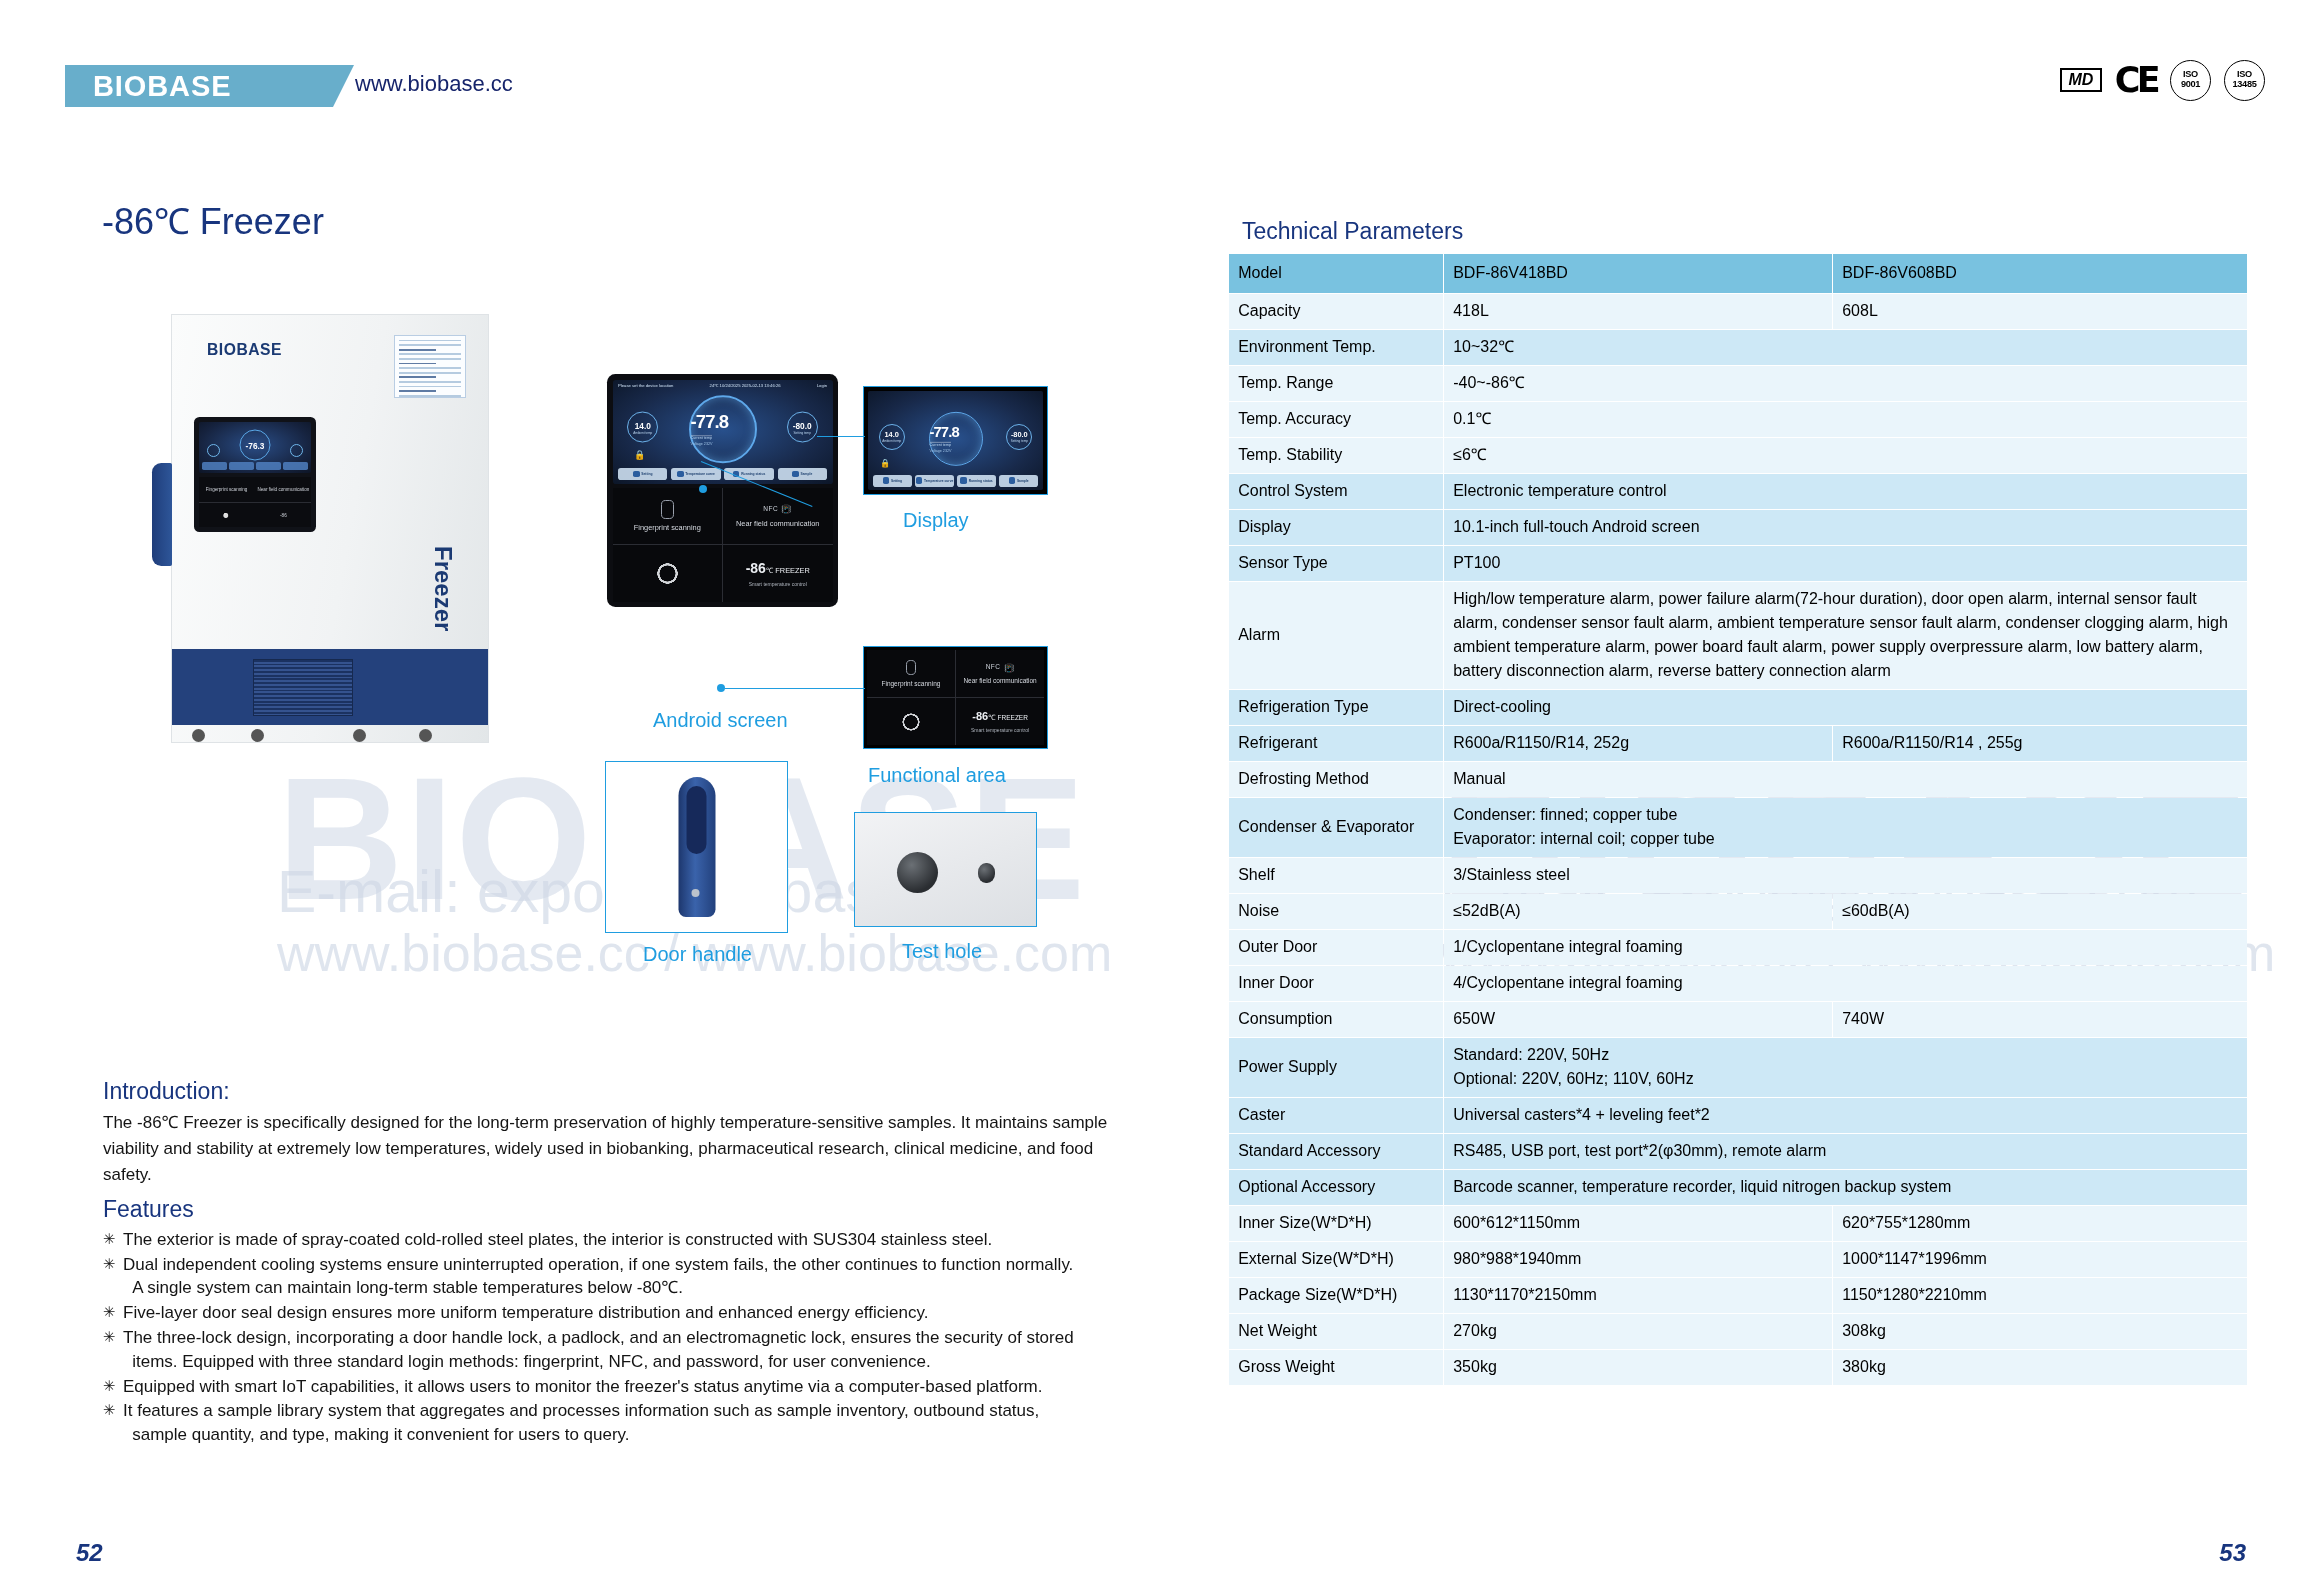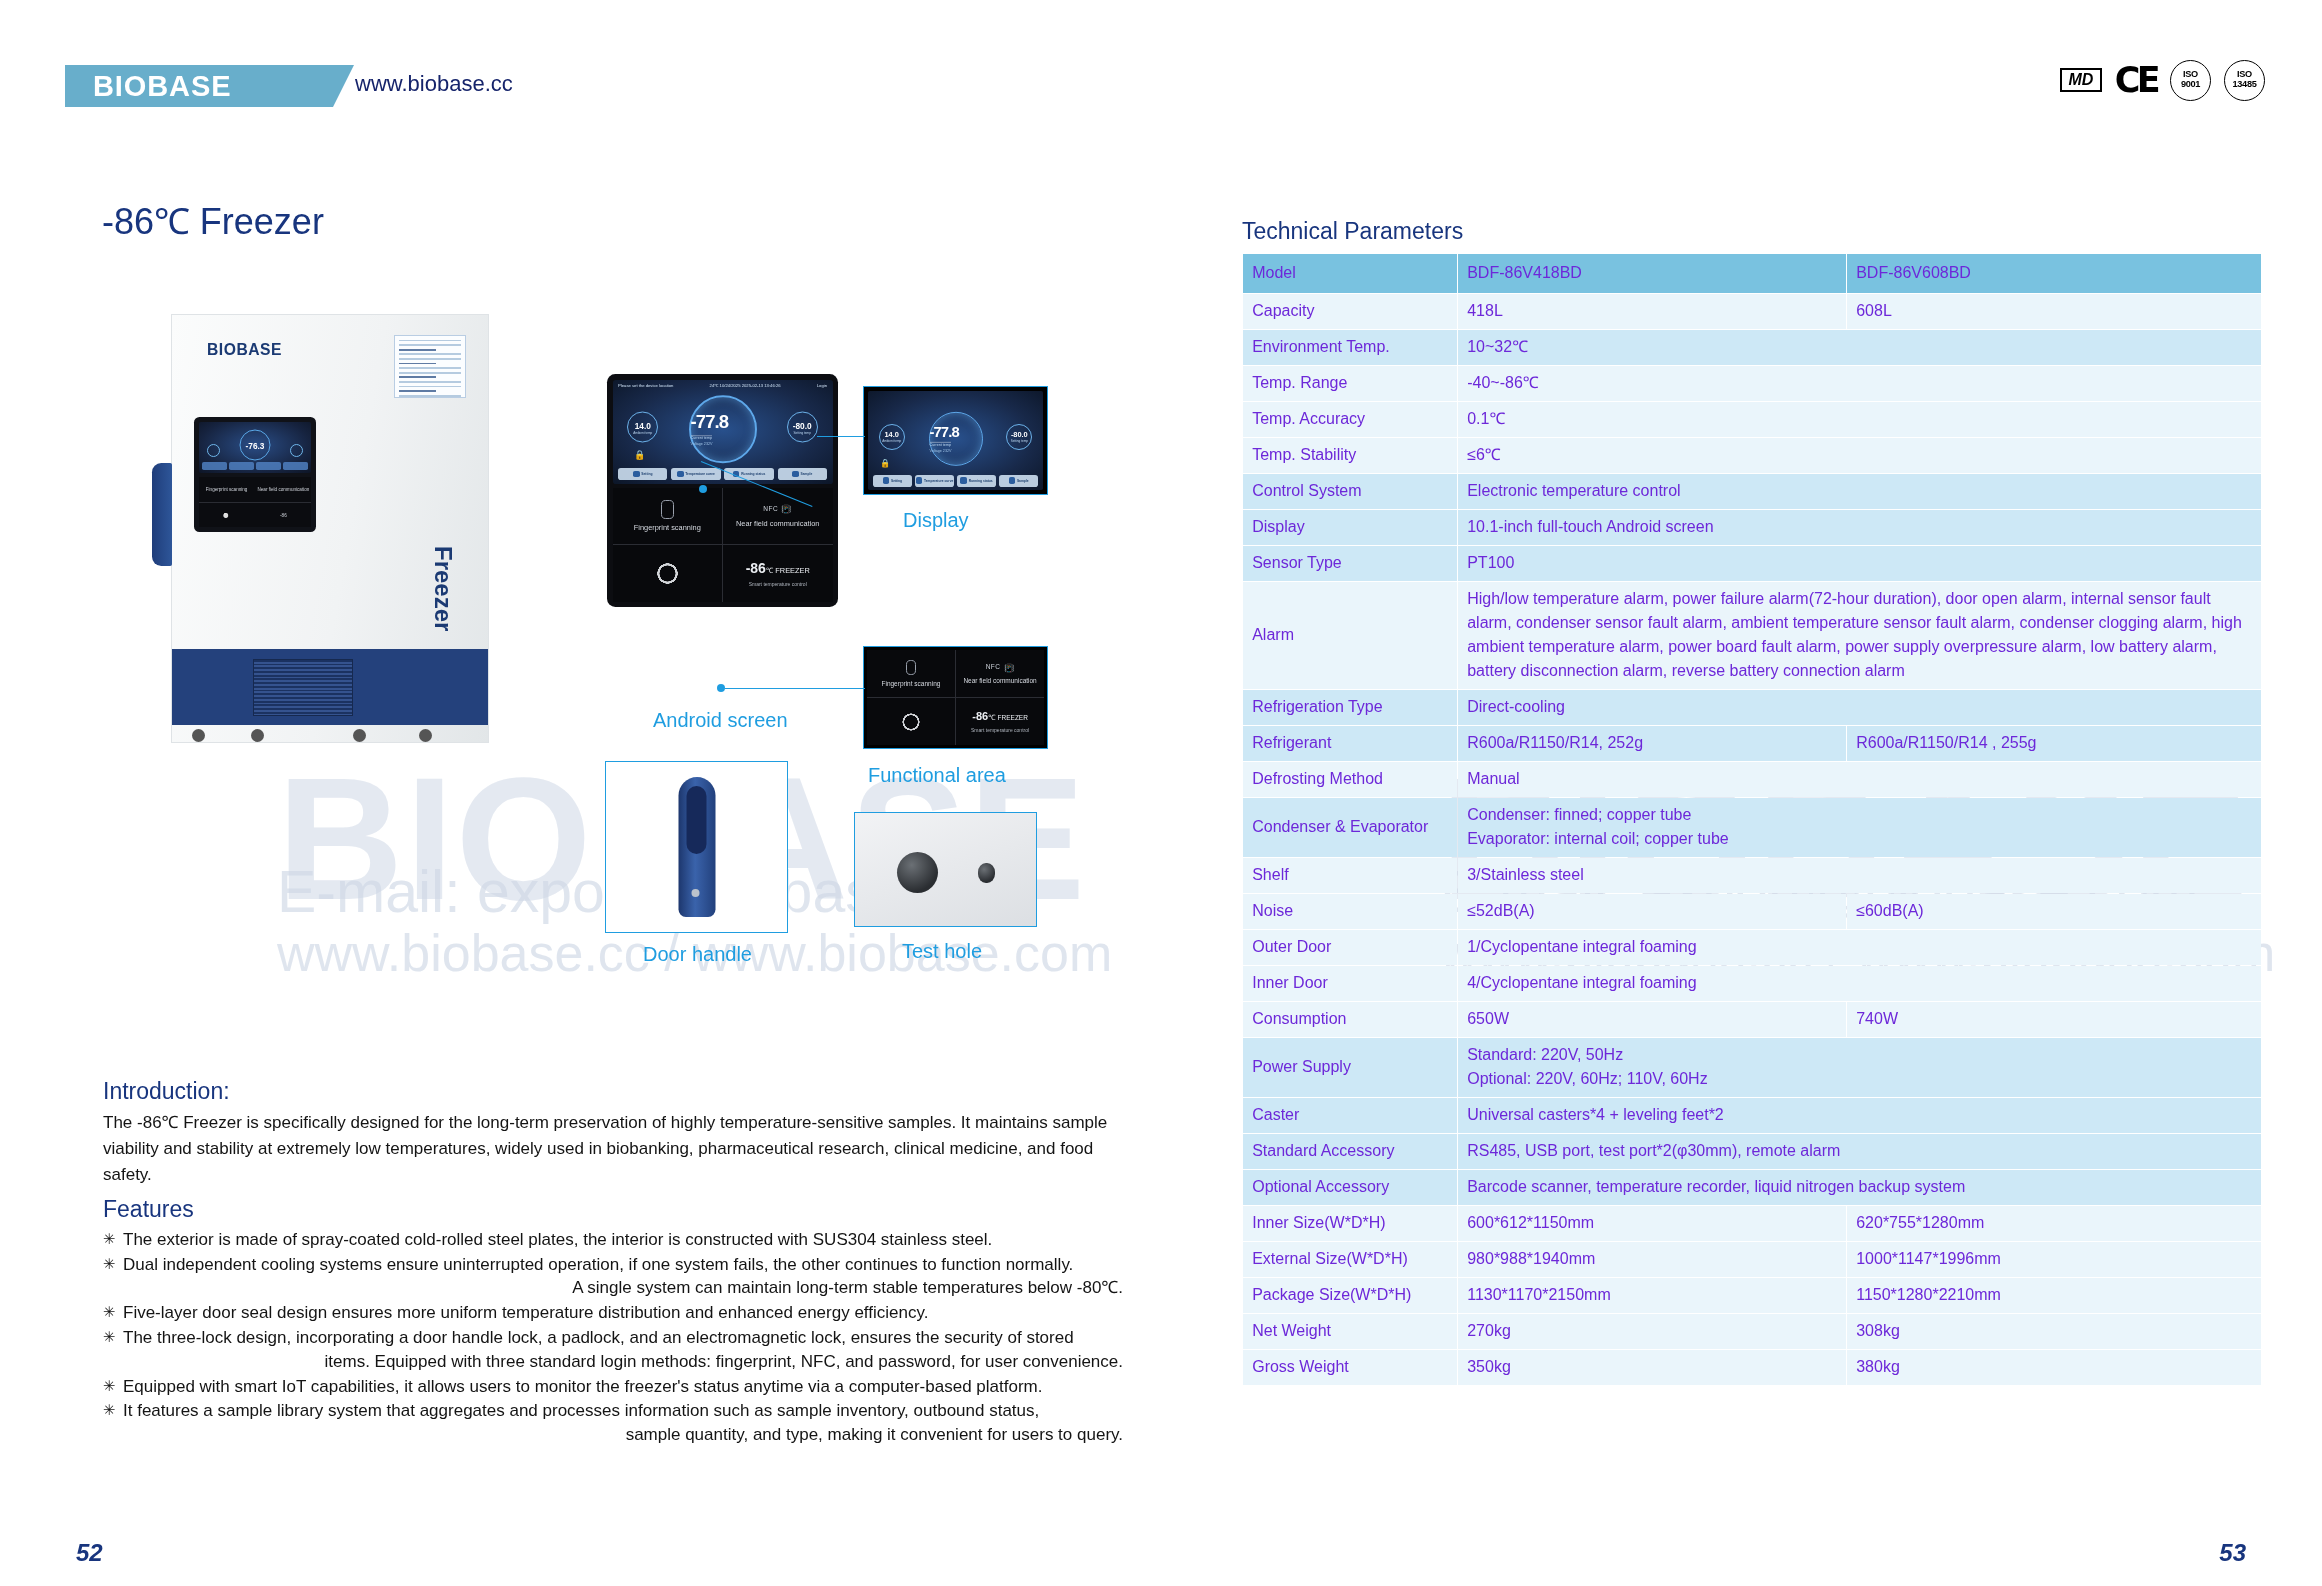--- a/index.html
+++ b/index.html
@@ -373,44 +373,44 @@
     margin-bottom: 1.4px;
     padding-left: 20px;
     position: relative;
   }
   .features-list li::before {
     content: "\2733";
     position: absolute; left: 0; top: 0;
     font-size: 14.8px;
   }
   .features-list li .cont {
-    display: block; padding-left: 9.2px; text-align: right;
+    display: block; padding-left: 9.2px;
   }
 
   
   .right-page {
     position: absolute;
     left: 1161px; top: 0;
     width: 1161px; height: 1587px;
     z-index: 10;
   }
   .tp-title {
     position: absolute;
     left: 81px; top: 218px;
     font-size: 23px;
     color: #18357e;
   }
   table.spec {
     position: absolute;
-    left: 81px; top: 253px;
+    left: 67px; top: 253px;
     width: 1020px;
     border-collapse: separate;
     border-spacing: 1.8px;
     font-size: 16px;
-    color: #6d28d9;
+    color: #000000;
   }
   table.spec td {
     padding: 5.5px 9.2px;
     vertical-align: middle;
     line-height: 24px;
   }
   table.spec td.k { width: 214px; }
   table.spec td.v1 { width: 388px; }
   table.spec tr.hdr td {
     background: #79c2e0;

